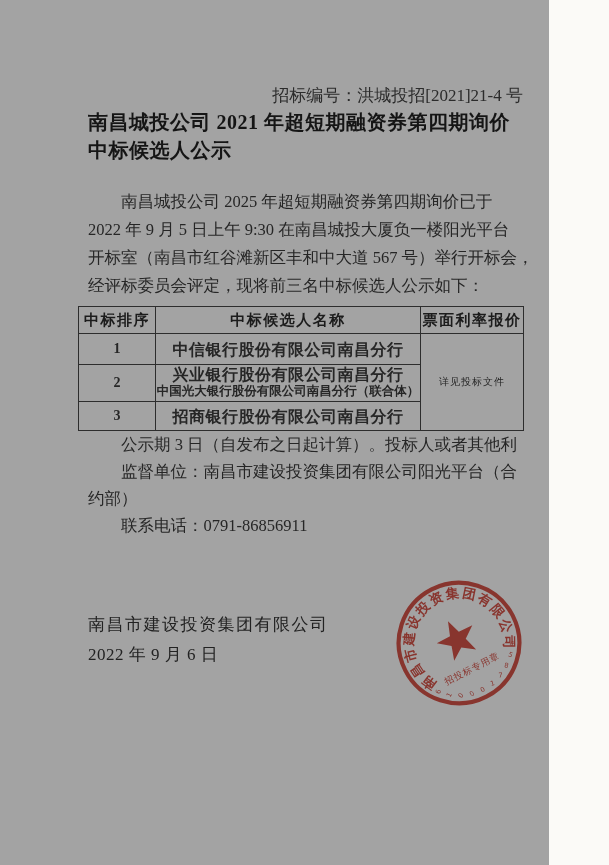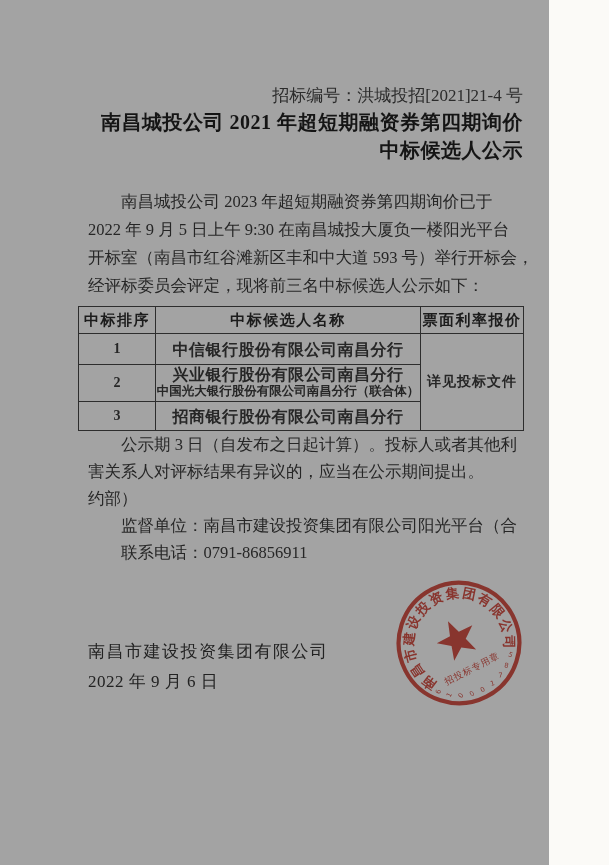--- a/index.html
+++ b/index.html
@@ -9,42 +9,42 @@
     background:#a3a3a3;
     font-family:"Liberation Serif","DejaVu Serif",serif;
     color:#262626;
     overflow:hidden;
   }
   .content{position:absolute;left:88px;top:84px;width:435px;}
   .ref-line{
     text-align:right;font-size:17px;line-height:24px;white-space:nowrap;color:#2b2b2b;
   }
   .title{
-    text-align:right;font-weight:bold;font-size:20px;line-height:28px;
+    text-align:left;font-weight:bold;font-size:20px;line-height:28px;
     color:#151515;letter-spacing:.5px;white-space:nowrap;
   }
   .intro{margin-top:24px;font-size:16.5px;line-height:28px;}
   .pline{white-space:nowrap;}
   .indent{text-indent:33px;}
   table.cand{
     margin-top:6px;margin-left:-10px;
     border-collapse:collapse;table-layout:fixed;width:445px;
   }
   table.cand th,table.cand td{
     border:1.5px solid #2d2d2d;text-align:center;vertical-align:middle;
     padding:0;overflow:hidden;
   }
   table.cand th{font-size:15px;font-weight:bold;letter-spacing:1.5px;height:26px;color:#1c1c1c;}
   td.rank{font-size:14px;font-weight:bold;}
   tr.r1 td{height:30px;}
   tr.r2 td{height:36px;}
   tr.r3 td{height:28px;}
   .nline{font-size:16px;letter-spacing:.5px;line-height:17px;font-weight:bold;white-space:nowrap;}
   .nline.small{font-size:12.5px;letter-spacing:0;}
-  td.price{font-size:14px;letter-spacing:1px;font-weight:bold;}
+  td.price{font-size:10px;letter-spacing:1px;font-weight:normal;}
   .notice{font-size:16.5px;line-height:27px;}
   .sig-block{margin-top:74px;text-align:left;}
   .sig-line{font-size:17px;letter-spacing:1.5px;line-height:24px;white-space:nowrap;color:#222;}
   .date-line{margin-top:6px;font-size:17px;letter-spacing:.5px;line-height:24px;white-space:nowrap;color:#222;}
   
   .seal{
     position:absolute;left:392px;top:576px;width:134px;height:134px;
     transform:rotate(-27deg);
     opacity:.88;
     mix-blend-mode:multiply;
@@ -72,23 +72,23 @@
 
 <div class="page">
   <div class="content">
 
     <div class="ref-line">招标编号：洪城投招[2021]21-4 号</div>
 
     <div class="title">南昌城投公司 2021 年超短期融资券第四期询价</div>
     <div class="title">中标候选人公示</div>
 
     <div class="intro">
-      <div class="pline indent">南昌城投公司 2023 年超短期融资券第四期询价已于</div>
+      <div class="pline indent">南昌城投公司 2025 年超短期融资券第四期询价已于</div>
       <div class="pline">2022 年 9 月 5 日上午 9:30 在南昌城投大厦负一楼阳光平台</div>
-      <div class="pline">开标室（南昌市红谷滩新区丰和中大道 593 号）举行开标会，</div>
+      <div class="pline">开标室（南昌市红谷滩新区丰和中大道 567 号）举行开标会，</div>
       <div class="pline">经评标委员会评定，现将前三名中标候选人公示如下：</div>
     </div>
 
     <table class="cand">
       <colgroup>
           <col style="width:77px">
           <col style="width:265px">
           <col style="width:103px">
         </colgroup>
       <tbody>
@@ -115,23 +115,22 @@
         <td class="rank">3</td>
         <td>
           <div class="nline">招商银行股份有限公司南昌分行</div>
         </td>
       </tr>
     </tbody>
       </table>
 
     <div class="notice">
       <div class="pline indent">公示期 3 日（自发布之日起计算）。投标人或者其他利</div>
-      <div class="pline">害关系人对评标结果有异议的，应当在公示期间提出。</div>
+      <div class="pline indent">监督单位：南昌市建设投资集团有限公司阳光平台（合</div>
       <div class="pline">约部）</div>
-      <div class="pline indent">监督单位：南昌市建设投资集团有限公司阳光平台（合</div>
       <div class="pline indent">联系电话：0791-86856911</div>
     </div>
 
     <div class="sig-block">
       <div class="sig-line">南昌市建设投资集团有限公司</div>
       <div class="date-line">2022 年 9 月 6 日</div>
     </div>
 
   </div>
 

